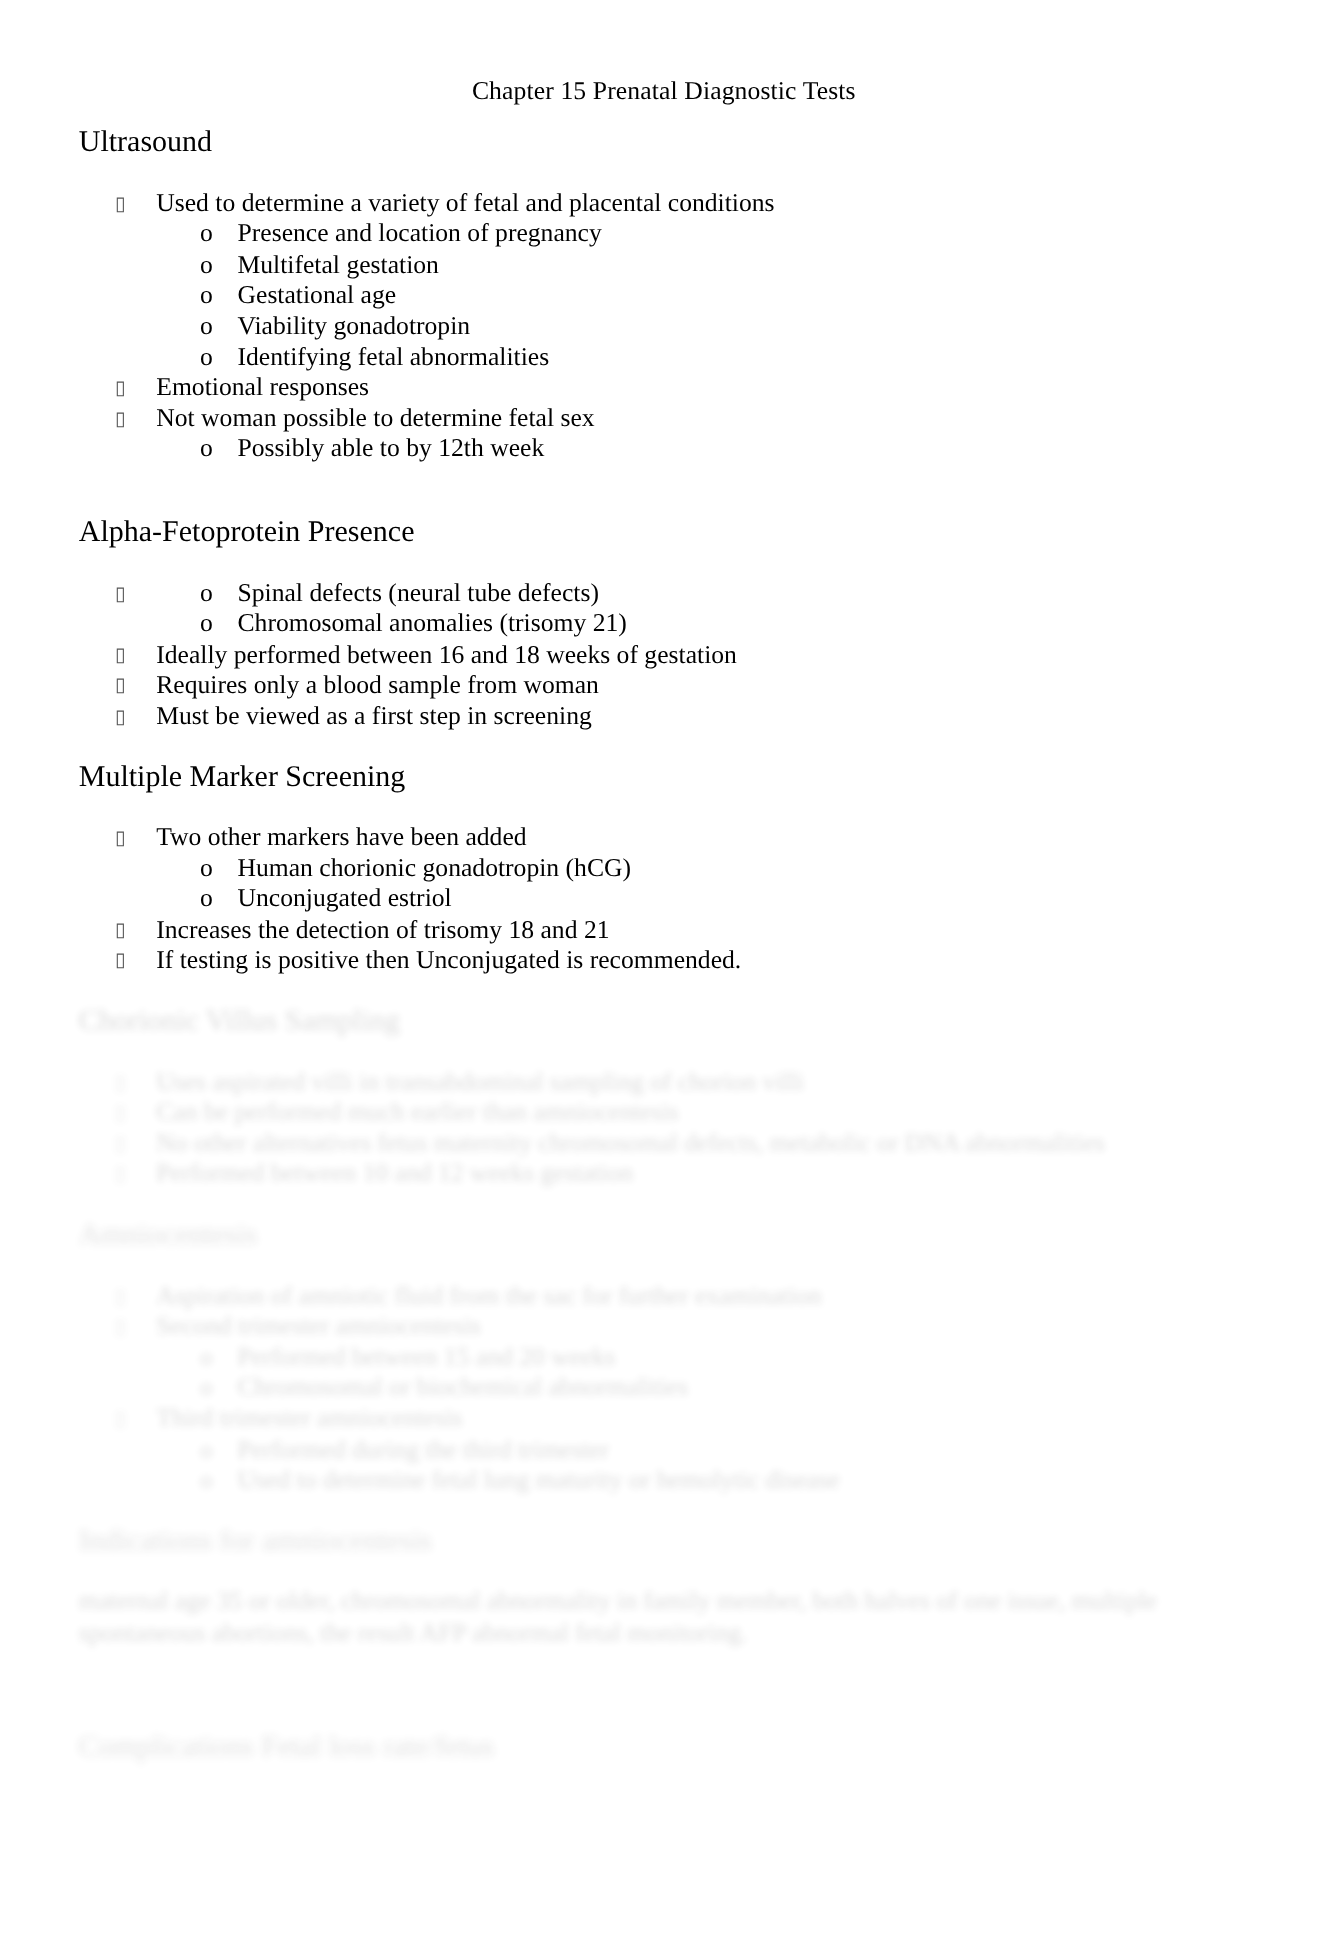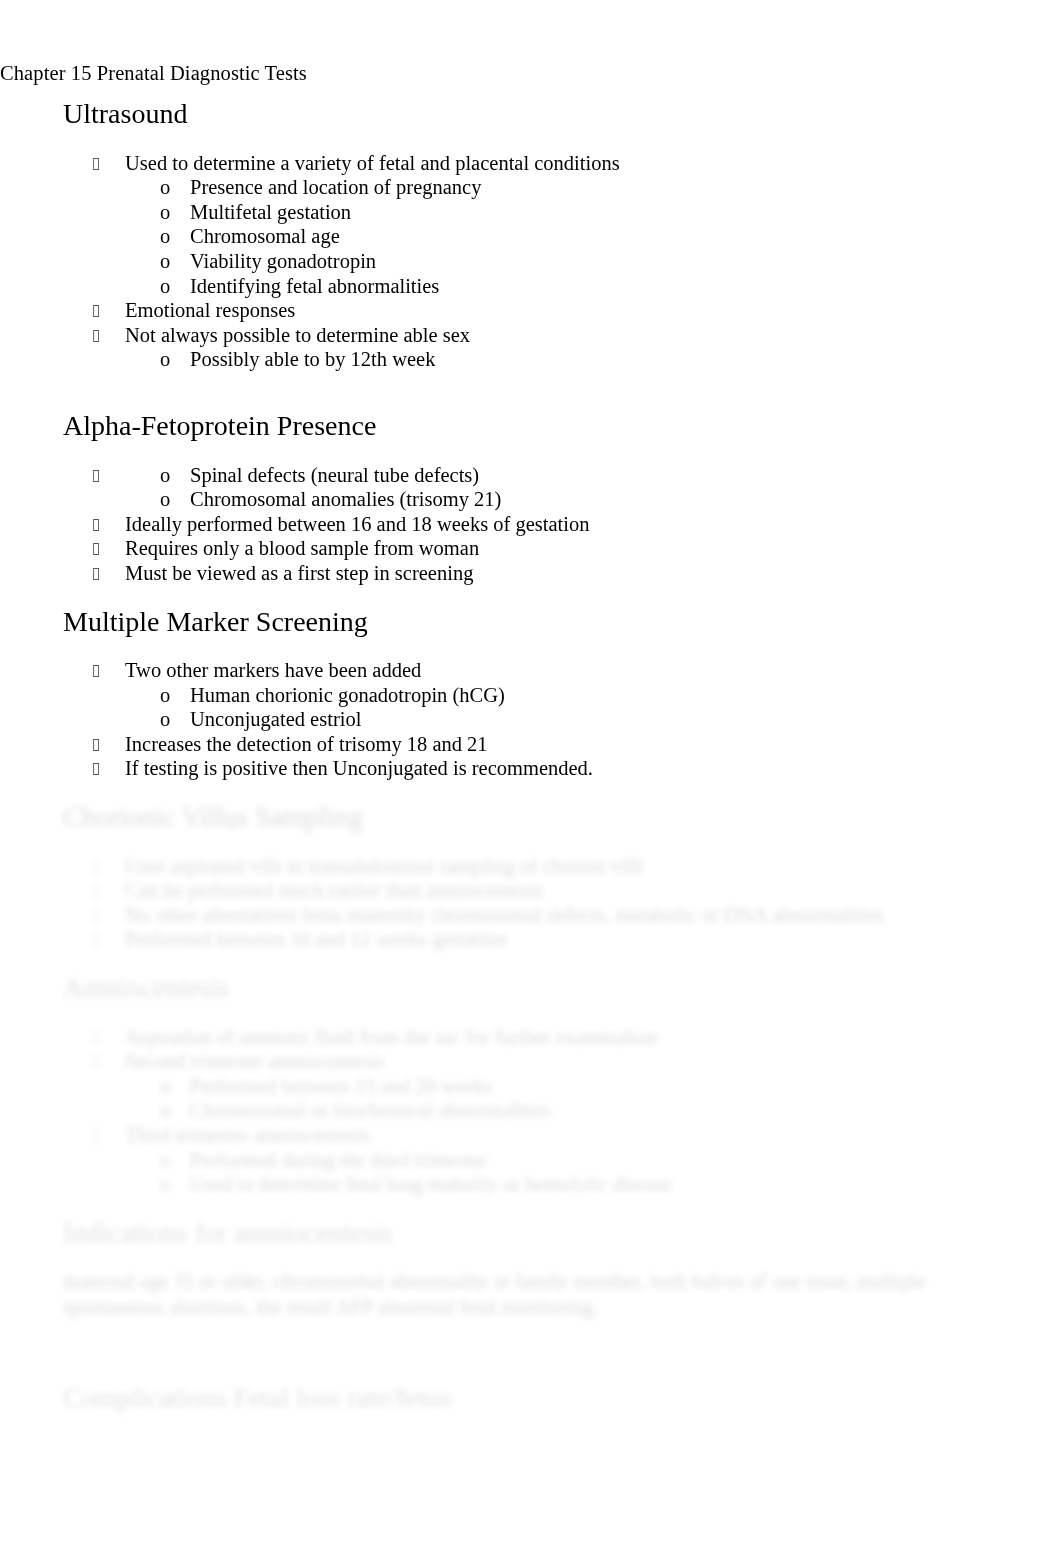--- a/index.html
+++ b/index.html
@@ -22,38 +22,38 @@
     overflow: hidden;
     box-sizing: border-box;
   }
 
   
   .doc-title {
     position: absolute;
     left: 0;
     top: 61px;
     width: 1062px;
-    text-align: left;
+    text-align: center;
     font-size: 20.5px;
     line-height: 25px;
     letter-spacing: 0.1px;
   }
 
   
   .body-flow {
     position: absolute;
     left: 0;
     top: 102px;
     width: 1062px;
   }
 
   .section-heading {
     margin: 0;
     padding: 0 0 0 63px;
-    font-size: 28px;
+    font-size: 24px;
     line-height: 24.6px;
     font-weight: normal;
   }
   .gap-md { height: 24px; }
   .gap-lg { height: 42px; }
 
   ul.lvl1, ul.lvl2 {
     list-style: none;
     margin: 0;
     padding: 0;
@@ -130,37 +130,37 @@
       <li class="b2">
         <span class="marker">o</span>
         <span>Presence and location of pregnancy</span>
       </li>
       <li class="b2">
         <span class="marker">o</span>
         <span>Multifetal gestation</span>
       </li>
       <li class="b2">
         <span class="marker">o</span>
-        <span>Chromosomal age</span>
+        <span>Gestational age</span>
       </li>
       <li class="b2">
         <span class="marker">o</span>
         <span>Viability gonadotropin</span>
       </li>
       <li class="b2">
         <span class="marker">o</span>
         <span>Identifying fetal abnormalities</span>
       </li>
       <li class="b1">
         <span class="marker">▯</span>
         <span>Emotional responses</span>
       </li>
       <li class="b1">
         <span class="marker">▯</span>
-        <span>Not always possible to determine able sex</span>
+        <span>Not woman possible to determine fetal sex</span>
       </li>
       <li class="b2">
         <span class="marker">o</span>
         <span>Possibly able to by 12th week</span>
       </li>
     </ul>
 
     <div class="gap-lg"></div>
 
     <div class="section-heading">Alpha-Fetoprotein Presence</div>

